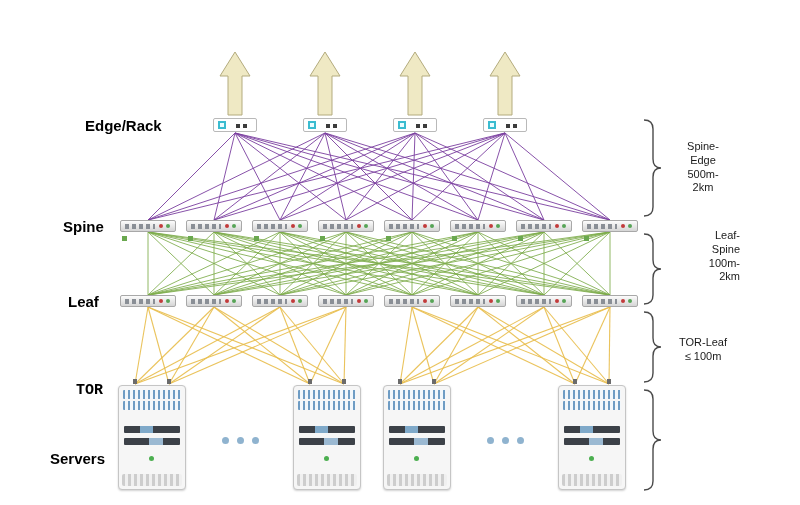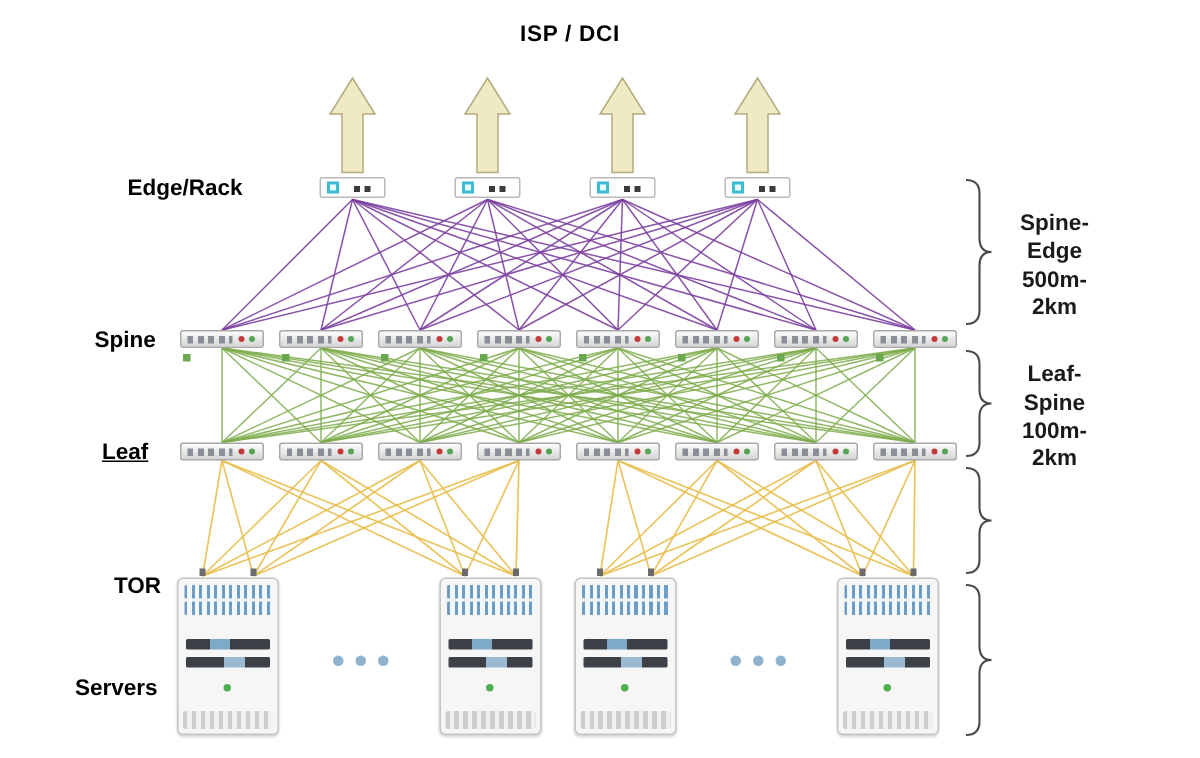--- a/index.html
+++ b/index.html
@@ -6,22 +6,22 @@
   html,body { background:#ffffff; font-family:"Liberation Sans", sans-serif; }
   #stage { position:relative; width:800px; height:505px; background:#ffffff; overflow:hidden; }
   #mesh { position:absolute; left:0; top:0; pointer-events:none; }
 
   .title { position:absolute; left:300px; top:14px; width:160px; text-align:center;
            font-weight:bold; font-size:15px; letter-spacing:.5px; color:#000; }
 
   .layer-label { position:absolute; font-weight:bold; font-size:15px; color:#000; }
   #lbl-edge    { left:85px;  top:117px; }
   #lbl-spine   { left:63px;  top:218px; }
-  #lbl-leaf    { left:68px;  top:293px;text-decoration:underline; }
-  #lbl-tor     { left:76px;  top:382px; }
+  #lbl-leaf    { left:68px;  top:293px; }
+  #lbl-tor     { left:76px;  top:382px;font-family:Liberation Mono, monospace; }
   #lbl-servers { left:50px;  top:450px; }
 
   .switch { position:absolute; width:56px; height:12px;
             background:linear-gradient(#fcfcfc,#d5d5d5);
             border:1px solid #a8a8a8; border-radius:2px; }
   .switch .ports { position:absolute; left:4px; top:3px; width:30px; height:5px;
             background:repeating-linear-gradient(90deg,#8a8f96 0 4px,transparent 4px 7px); }
   .switch .dot { position:absolute; top:3px; width:4px; height:4px; border-radius:50%; }
   .switch .dot.red   { right:12px; background:#c23b3b; }
   .switch .dot.green { right:5px;  background:#57a457; }
@@ -44,24 +44,24 @@
           background:linear-gradient(90deg,#3c4148 0 28%,#7fa9c9 28% 52%,#3c4148 52% 100%); }
   .server-bar.b2 { background:linear-gradient(90deg,#3c4148 0 45%,#9bb9d2 45% 70%,#3c4148 70% 100%); }
   .rack-led { position:absolute; left:50%; top:70px; width:5px; height:5px; margin-left:-3px;
           border-radius:50%; background:#4caf50; }
   .rack-base { position:absolute; left:3px; right:3px; bottom:3px; height:12px; border-radius:2px;
           background:repeating-linear-gradient(90deg,#cdcdcd 0 3px,#f0f0f0 3px 6px); }
   .anchor-mark { position:absolute; width:4px; height:5px; background:#6b6b6b; }
 
   .edot { position:absolute; width:7px; height:7px; border-radius:50%; background:#8fb3cf; }
 
-  .bracket-label { position:absolute; left:666px; width:74px; font-size:15px; font-weight:bold;
+  .bracket-label { position:absolute; left:666px; width:74px; font-size:11px; font-weight:normal;
           color:#1a1a1a; text-align:center; white-space:pre-line; line-height:1.25; }
   #bl-0 { top:140px; }
-  #bl-1 { top:241px; }
+  #bl-1 { top:229px;text-align:right; }
   #bl-2 { top:336px; }
   #bl-3 { top:419px; }
 </style>
 </head>
 <body>
 
 <div id="stage">
   <svg id="mesh" width="800" height="505">
       <polygon points="228,115 228,76 220,76 235,52 250,76 242,76 242,115" fill="#efe9c4" stroke="#b3ab7e"></polygon>
       <polygon points="318,115 318,76 310,76 325,52 340,76 332,76 332,115" fill="#efe9c4" stroke="#b3ab7e"></polygon>
@@ -194,36 +194,37 @@
       <line x1="610" y1="307" x2="400" y2="384" stroke="#e8bd4a" stroke-width="1.1" stroke-opacity="0.9"></line>
       <line x1="610" y1="307" x2="434" y2="384" stroke="#e8bd4a" stroke-width="1.1" stroke-opacity="0.9"></line>
       <line x1="610" y1="307" x2="575" y2="384" stroke="#e8bd4a" stroke-width="1.1" stroke-opacity="0.9"></line>
       <line x1="610" y1="307" x2="609" y2="384" stroke="#e8bd4a" stroke-width="1.1" stroke-opacity="0.9"></line>
       <path d="M 644 120 Q 653 120 653 129 L 653 159 Q 653 168 661 168 Q 653 168 653 177 L 653 207 Q 653 216 644 216" fill="none" stroke="#4a4a4a" stroke-width="1.4"></path>
       <path d="M 644 234 Q 653 234 653 243 L 653 260 Q 653 269 661 269 Q 653 269 653 278 L 653 295 Q 653 304 644 304" fill="none" stroke="#4a4a4a" stroke-width="1.4"></path>
       <path d="M 644 312 Q 653 312 653 321 L 653 338 Q 653 347 661 347 Q 653 347 653 356 L 653 373 Q 653 382 644 382" fill="none" stroke="#4a4a4a" stroke-width="1.4"></path>
       <path d="M 644 390 Q 653 390 653 399 L 653 431 Q 653 440 661 440 Q 653 440 653 449 L 653 481 Q 653 490 644 490" fill="none" stroke="#4a4a4a" stroke-width="1.4"></path>
     </svg>
 
-  <div class="title">ISP / DCI</div>
 
   <div class="layer-label" id="lbl-edge">Edge/Rack</div>
   <div class="layer-label" id="lbl-spine">Spine</div>
   <div class="layer-label" id="lbl-leaf">Leaf</div>
   <div class="layer-label" id="lbl-tor">TOR</div>
   <div class="layer-label" id="lbl-servers">Servers</div>
 
   <div class="bracket-label" id="bl-0">Spine-
 Edge
 500m-
 2km</div>
   <div class="bracket-label" id="bl-1">Leaf-
 Spine
 100m-
 2km</div>
+  <div class="bracket-label" id="bl-2">TOR-Leaf
+≤ 100m</div>
 <div class="edge-device" style="left: 213px; top: 118px;">
       <span class="cyan-sq"></span>
       <span class="pdot p1"></span>
       <span class="pdot p2"></span>
     </div>
     <div class="edge-device" style="left: 303px; top: 118px;">
       <span class="cyan-sq"></span>
       <span class="pdot p1"></span>
       <span class="pdot p2"></span>
     </div>

